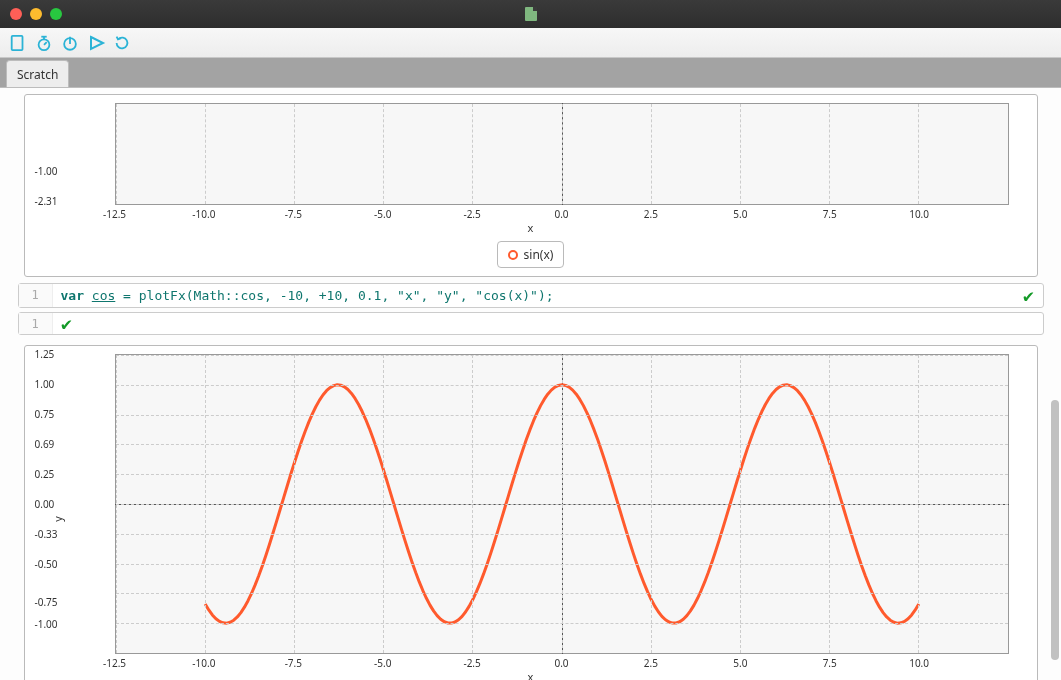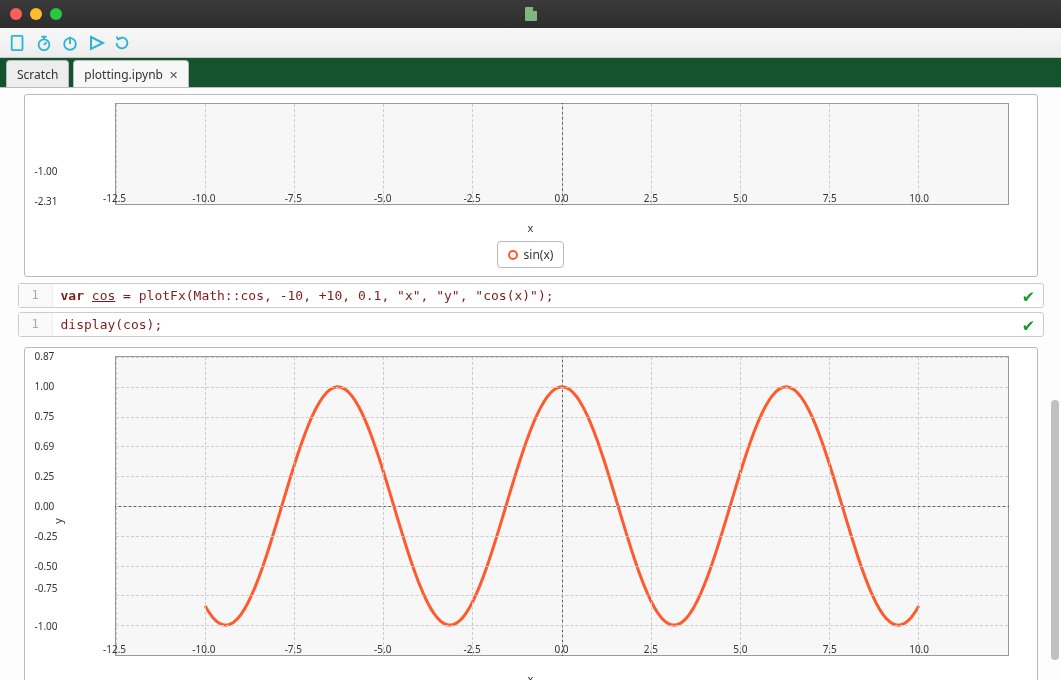--- a/index.html
+++ b/index.html
@@ -34,21 +34,21 @@
     height: 30px;
     background: linear-gradient(#f7f7f7,#ededed);
     border-bottom: 1px solid #c8c8c8;
     display:flex; align-items:center; padding:0 8px; gap:6px;
   }
   .tool-icon { width:20px; height:20px; display:flex; align-items:center; justify-content:center; color:#2bb3d6; }
   .tool-icon svg { stroke:#2bb3d6; stroke-width:2; fill:none; }
 
   .tabbar {
     height: 30px;
-    background: #14532d;
+    background: #a3a3a3;
     display:flex; align-items:flex-end; padding:0 6px 0 6px; gap:4px;
     border-bottom: 1px solid #bcbcbc;
   }
   .tab {
     font-size: 12px;
     padding: 5px 10px 4px 10px;
     background: #ededed;
     border: 1px solid #bcbcbc;
     border-bottom: none;
     border-radius: 4px 4px 0 0;
@@ -95,21 +95,21 @@
 
   .plot-area {
     position:absolute;
     left: 80px; right: 18px; top: 0; bottom: 30px;
     background:#f7f7f7;
     border:1px solid #999;
   }
   .plot-area.full { bottom: 30px; }
 
   .ytick { position:absolute; left:0; width:76px; font-size:10px; color:#333; transform:translateY(-50%); }
-  .xtick { position:absolute; bottom:30px; font-size:10px; color:#333; transform:translateX(-50%); }
+  .xtick { position:absolute; bottom:14px; font-size:10px; color:#333; transform:translateX(-50%); }
   .xlabel { position:absolute; left:50%; bottom:0; transform:translateX(-50%); font-size:11px; color:#333; }
   .ylabel { position:absolute; left:22px; top:50%; transform:translate(-50%,-50%) rotate(-90deg); font-size:11px; color:#333; transform-origin:center; }
 
   .grid-h { position:absolute; left:0; right:0; border-top:1px dashed #ccc; }
   .grid-v { position:absolute; top:0; bottom:0; border-left:1px dashed #ccc; }
 
   .zero-line-v { position:absolute; top:-1px; bottom:-1px; width:1px; background:#555; }
   .zero-line-h { position:absolute; left:-1px; right:-1px; height:1px; background:#555; }
 
   .curve { position:absolute; left:0; top:0; width:100%; height:100%; overflow:visible; }
@@ -132,21 +132,21 @@
     display:flex;
     border:1px solid #ccc;
     border-radius:3px;
     background:#fff;
     font-family:"SF Mono", Menlo, Consolas, monospace;
     font-size:13px;
     margin: 4px auto;
     width: 1026px;
   }
   .cell .gutter { width:34px; text-align:center; color:#aaa; font-size:12px; padding-top:4px; border-right:1px solid #eee; background:#fafafa; }
-  .cell .code { flex:1; padding:4px 8px; white-space:pre; color:#7f1d1d; }
+  .cell .code { flex:1; padding:4px 8px; white-space:pre; color:#0f766e; }
   .cell .code .kw { font-weight:bold; }
   .cell .code .underline { text-decoration: underline; }
   .cell .status { width:28px; display:flex; align-items:center; justify-content:center; color:#149a28; font-size:18px; }
 
   .scrollbar-ghost { position:absolute; right:2px; top: 312px; width:8px; height:260px; background:#c1c1c1; border-radius:4px; }
 
 </style>
 </head>
 <body>
 
@@ -190,24 +190,20 @@
     <svg viewBox="0 0 20 20" width="18" height="18">
         <path d="M4 10 a6 6 0 1 0 2 -4.5"></path>
         <polyline points="4,3 5.5,6 9,4.5"></polyline>
       </svg>
   </span>
 </div>
 
 <div class="tabbar">
   <div class="tab">
     <span>Scratch</span>
-  </div>
-  <div class="tab active">
-    <span>plotting.ipynb</span>
-    <span class="tab-close">✕</span>
   </div>
 </div>
 
 <div class="content">
  <div class="content-scroll">
 
   <div class="chart-outer upper-partial" style="position:relative;">
     <div class="chart-body" style="height:132px;">
       <div class="plot-area" id="plotA" style="top:0; bottom:30px;">
         <div class="zero-line-v" style="left:50%;"></div>
@@ -245,21 +241,20 @@
   </div>
 
   <div class="cell">
     <div class="gutter">1</div>
     <div class="code"><span class="kw">var </span><span class="underline">cos</span><span> = plotFx(Math::cos, -10, +10, 0.1, "x", "y", "cos(x)");</span></div>
     <div class="status">✔</div>
   </div>
 
   <div class="cell">
     <div class="gutter">1</div>
-    <div class="code"><span>display(cos);</span></div>
     <div class="status">✔</div>
   </div>
 
   <div class="chart-outer" style="position:relative; margin-top:10px;">
     <div class="chart-body full" style="height:330px;">
       <span class="ylabel">y</span>
       <div class="plot-area full" id="plotB">
         <div class="zero-line-v" style="left:50%;"></div>
         <div class="zero-line-h" style="top:50%;"></div>
         <svg class="curve" id="cosCurve" viewBox="0 0 1000 1000" preserveAspectRatio="none">
@@ -280,29 +275,29 @@
             <div class="grid-v" style="left: 20%;"></div>
             <div class="grid-v" style="left: 30%;"></div>
             <div class="grid-v" style="left: 40%;"></div>
             <div class="grid-v" style="left: 50%;"></div>
             <div class="grid-v" style="left: 60%;"></div>
             <div class="grid-v" style="left: 70%;"></div>
             <div class="grid-v" style="left: 80%;"></div>
             <div class="grid-v" style="left: 90%;"></div>
           </div>
       <div id="yticksB">
-            <span class="ytick" style="top: 0px;">0.87</span>
+            <span class="ytick" style="top: 0px;">1.25</span>
             <span class="ytick" style="top: 30px;">1.00</span>
             <span class="ytick" style="top: 60px;">0.75</span>
             <span class="ytick" style="top: 90px;">0.69</span>
             <span class="ytick" style="top: 120px;">0.25</span>
             <span class="ytick" style="top: 150px;">0.00</span>
-            <span class="ytick" style="top: 180px;">-0.25</span>
+            <span class="ytick" style="top: 180px;">-0.33</span>
             <span class="ytick" style="top: 210px;">-0.50</span>
-            <span class="ytick" style="top: 232px;">-0.75</span>
+            <span class="ytick" style="top: 248px;">-0.75</span>
             <span class="ytick" style="top: 270px;">-1.00</span>
           </div>
       <div id="xticksB">
             <span class="xtick" style="left: 80px;">-12.5</span>
             <span class="xtick" style="left: 169.4px;">-10.0</span>
             <span class="xtick" style="left: 258.8px;">-7.5</span>
             <span class="xtick" style="left: 348.2px;">-5.0</span>
             <span class="xtick" style="left: 437.6px;">-2.5</span>
             <span class="xtick" style="left: 527px;">0.0</span>
             <span class="xtick" style="left: 616.4px;">2.5</span>

